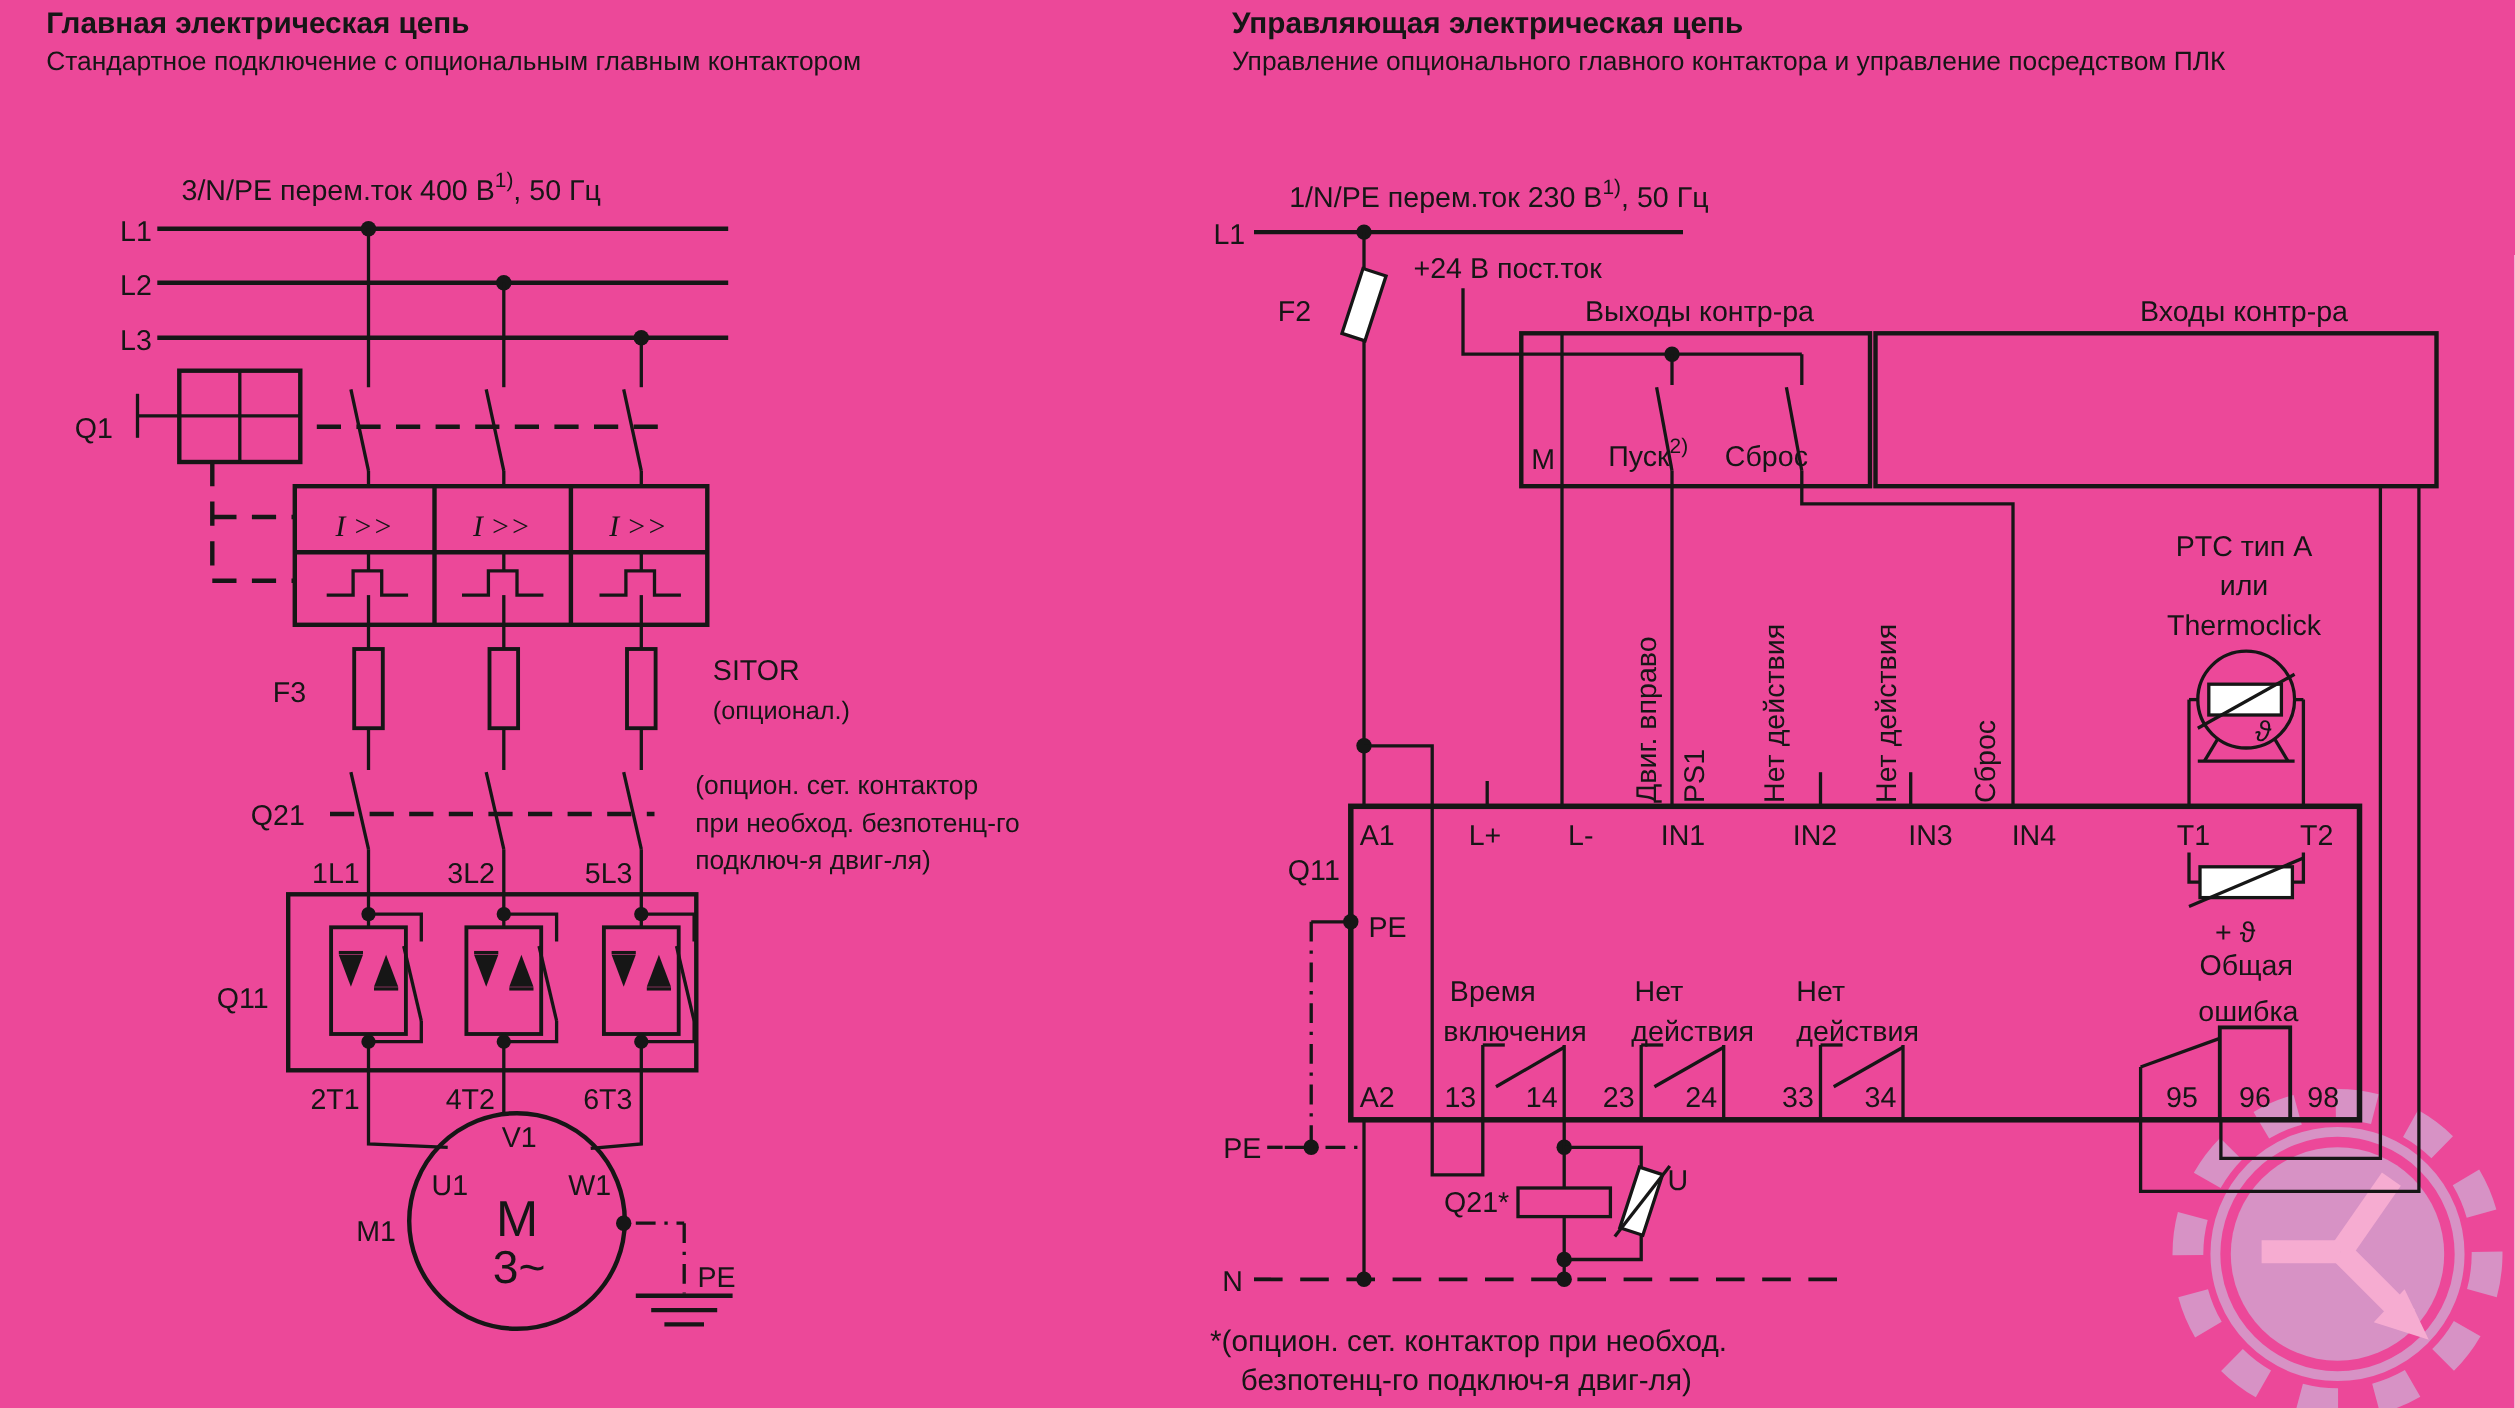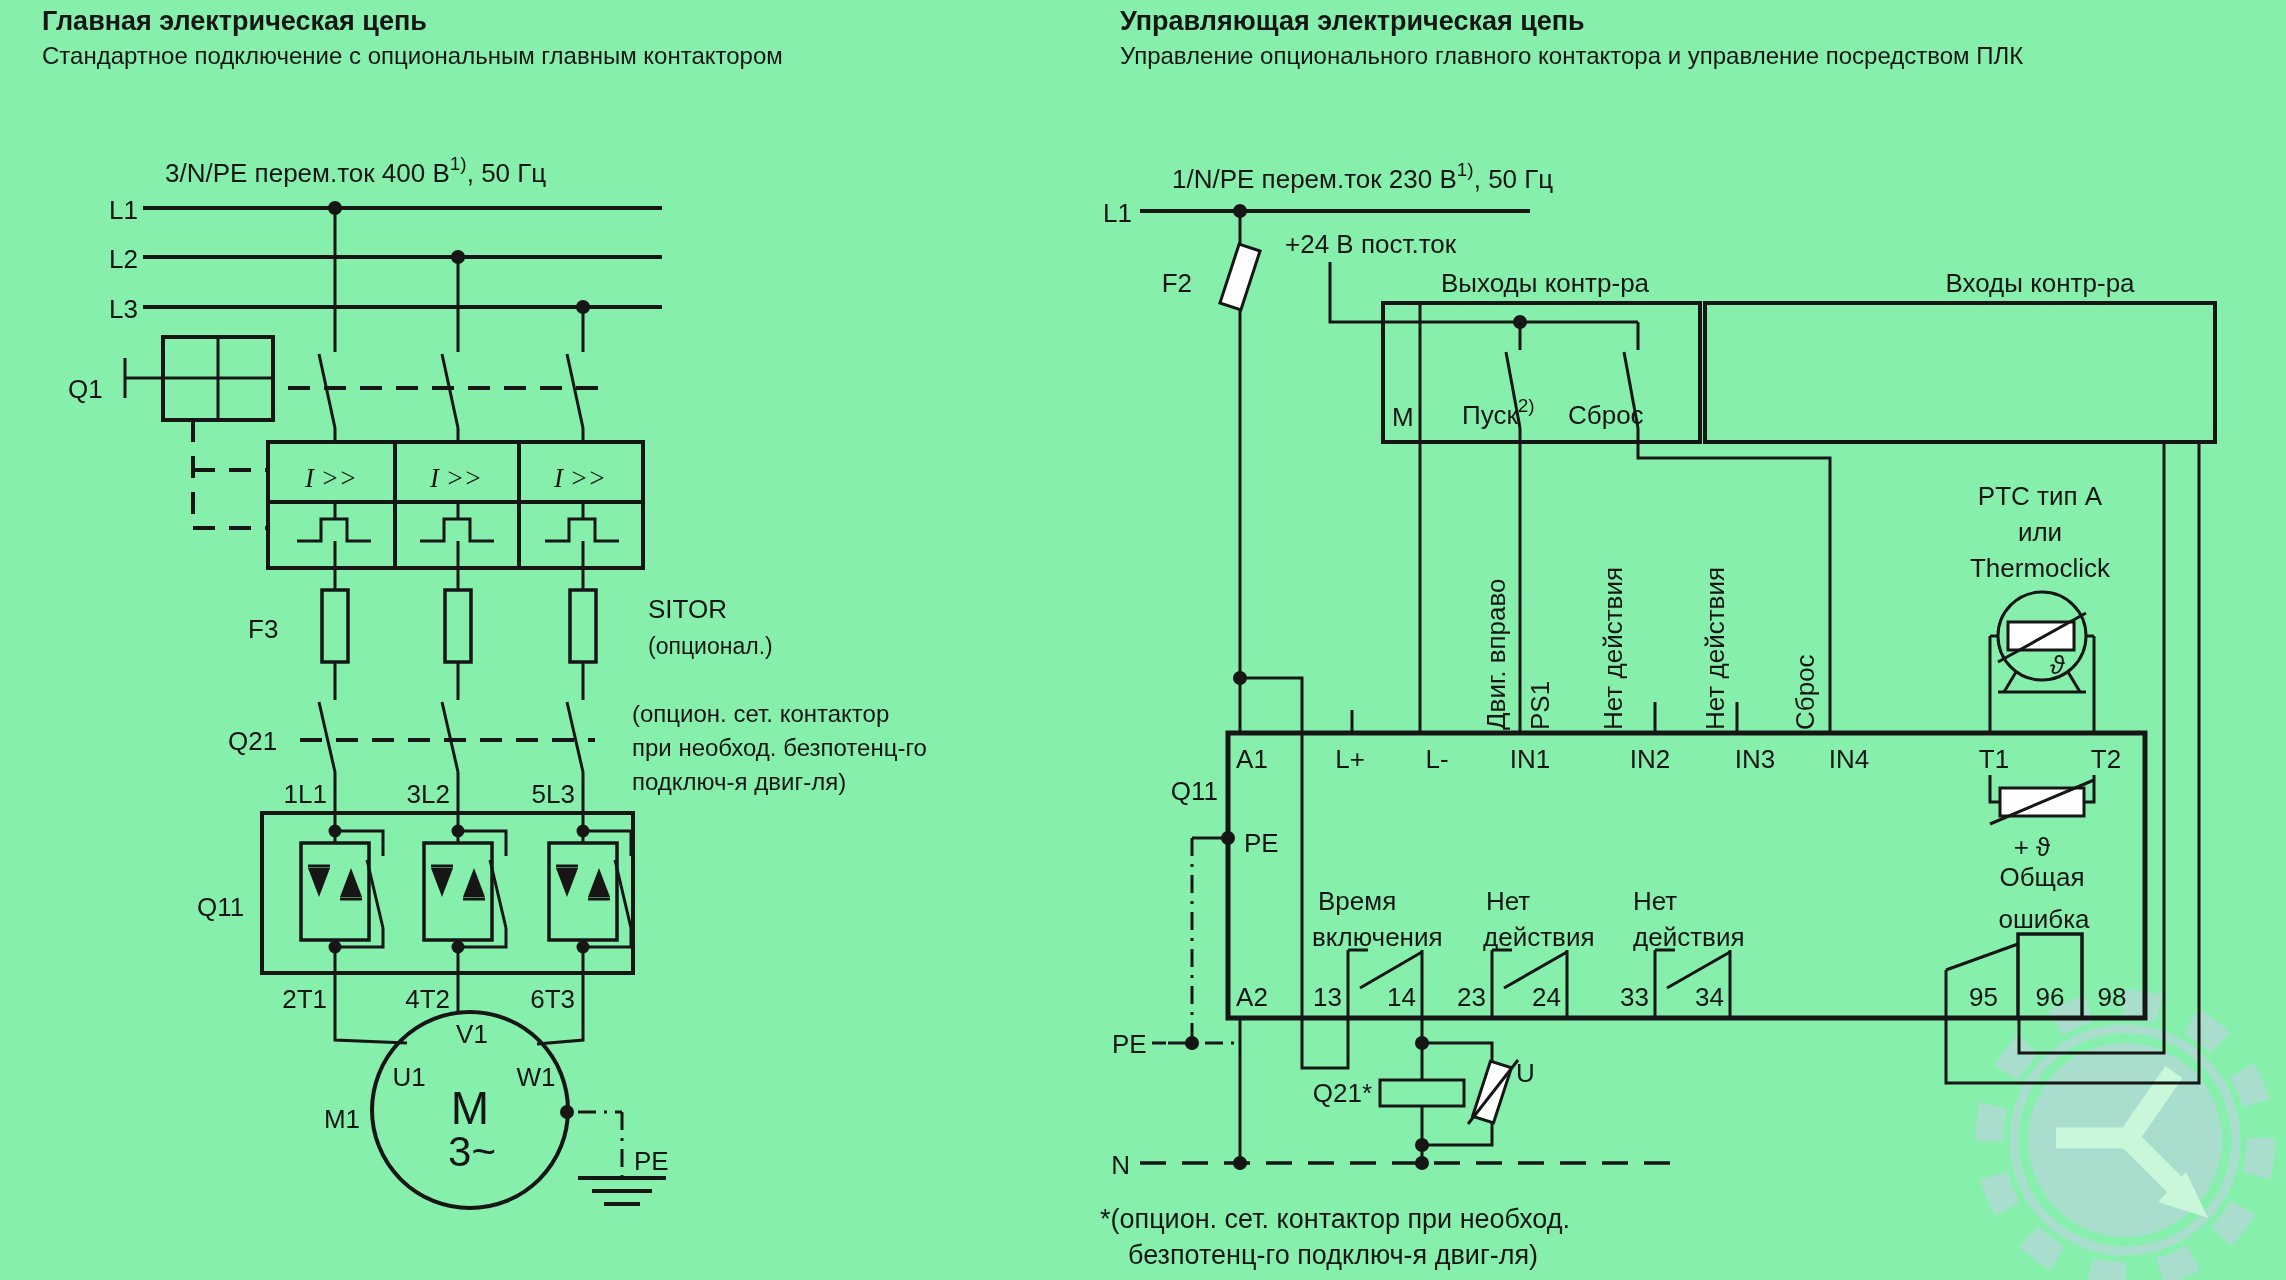--- a/index.html
+++ b/index.html
@@ -1,16 +1,16 @@
 <!DOCTYPE html>
 <html><head>
 <meta charset="utf-8">
 <style>
   html,body{margin:0;padding:0;background:#ffffff;}
-  .page{position:relative;width:2286px;height:1280px;background:#86efac;overflow:hidden;
+  .page{position:relative;width:2286px;height:1280px;background:#ec4899;overflow:hidden;
         font-family:"Liberation Sans", sans-serif;}
   svg{position:absolute;left:0;top:0;}
   svg text{fill:#161616;font-family:"Liberation Sans",sans-serif;}
   .hdr{font-weight:bold;font-size:27px;}
   .sub{font-size:24px;}
   .lbl{font-size:26px;}
   .sm{font-size:23px;}
   .it{font-family:"Liberation Serif",serif;font-style:italic;font-size:27px;}
   .wire{stroke:#161616;stroke-width:3;fill:none;}
   .wire4{stroke:#161616;stroke-width:4;fill:none;}

